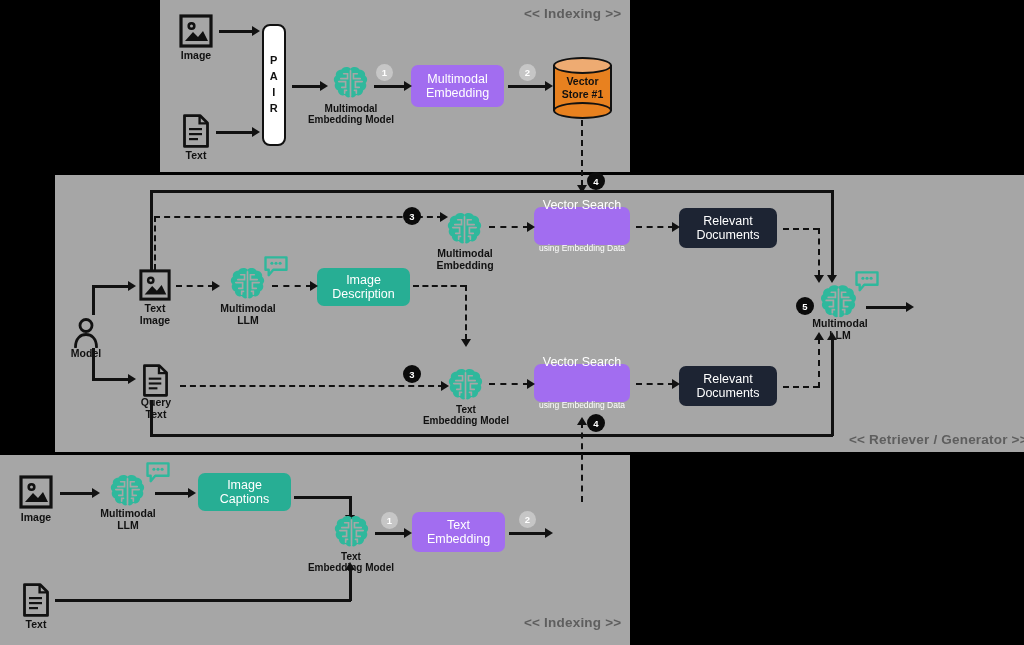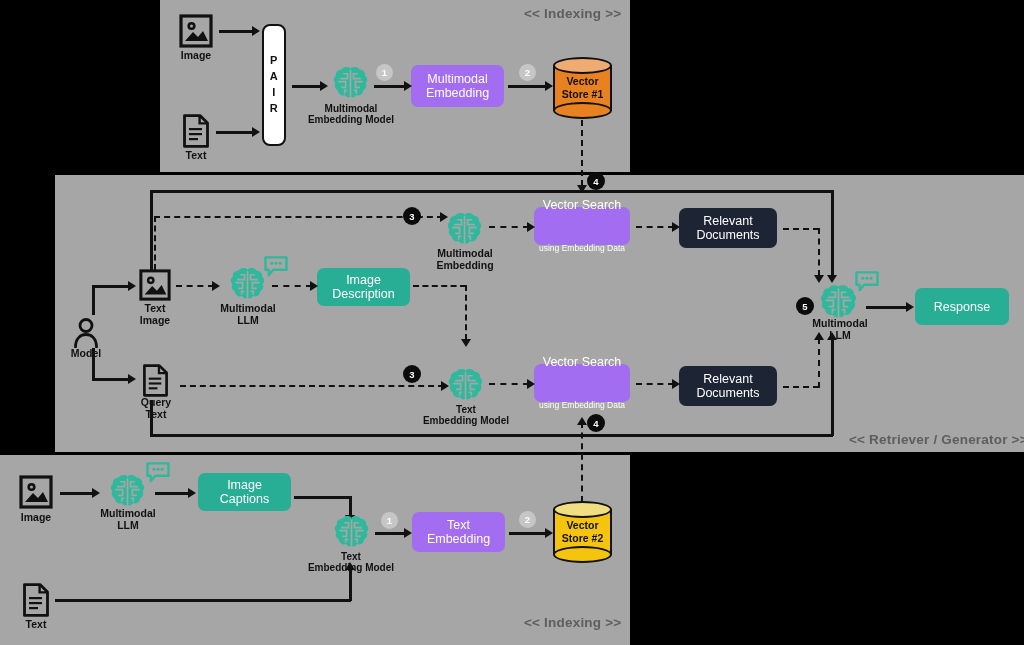--- a/index.html
+++ b/index.html
@@ -416,23 +416,20 @@
       <circle cx="13" cy="8" r="1.7" fill="#2fb89c"></circle>
       <circle cx="17.5" cy="8" r="1.7" fill="#2fb89c"></circle>
     </svg>
   </div>
   <div class="nlabel" style="left:808px; top:318px; width:64px;">Multimodal
 LLM</div>
 
   <div class="ln h" style="left:866px; top:306px; width:42px;"></div>
   <div class="ah r" style="left:906px; top:302.3px;"></div>
 
-  <div class="box teal" style="left:915px; top:288px; width:94px; height:37px;">
-    <span class="t1">Response</span>
-  </div>
 
   <div class="panel" id="panel-bottom"></div>
   <div class="phase-label" style="left:524px; top:615px;">&lt;&lt; Indexing &gt;&gt;</div>
 
   <div class="icn" style="left:19px; top:475px;">
     <svg width="34" height="34" viewBox="0 0 34 34">
       <rect x="2" y="2" width="30" height="30" fill="none" stroke="#111" stroke-width="3.2"></rect>
       <circle cx="12.5" cy="12" r="2.8" fill="none" stroke="#111" stroke-width="2.6"></circle>
       <path d="M6 27 L14 18 L19 23 L24 17 L29 27 Z" fill="#111"></path>
     </svg>
@@ -519,25 +516,18 @@
 
   <div class="box purple" style="left:412px; top:512px; width:93px; height:40px;">
     <span class="t1" style="white-space:pre-line;">Text
 Embedding</span>
   </div>
 
   <div class="badge gray" style="left:519px; top:511px;">2</div>
   <div class="ln h" style="left:509px; top:532px; width:39px;"></div>
   <div class="ah r" style="left:545px; top:528.3px;"></div>
 
-  <div class="cyl yellow" style="left:553px; top:501px; width:59px; height:62px;">
-    <div class="body"></div>
-    <div class="bot"></div>
-    <div class="top"></div>
-    <div class="txt">Vector
-Store #2</div>
-  </div>
 
   <div class="dln v" style="left:581px; top:422px; height:80px;"></div>
   <div class="ah u" style="left:577px; top:417px;"></div>
   <div class="badge black" style="left:587px; top:414px;">4</div>
 
 </div>
 
 </body></html>

